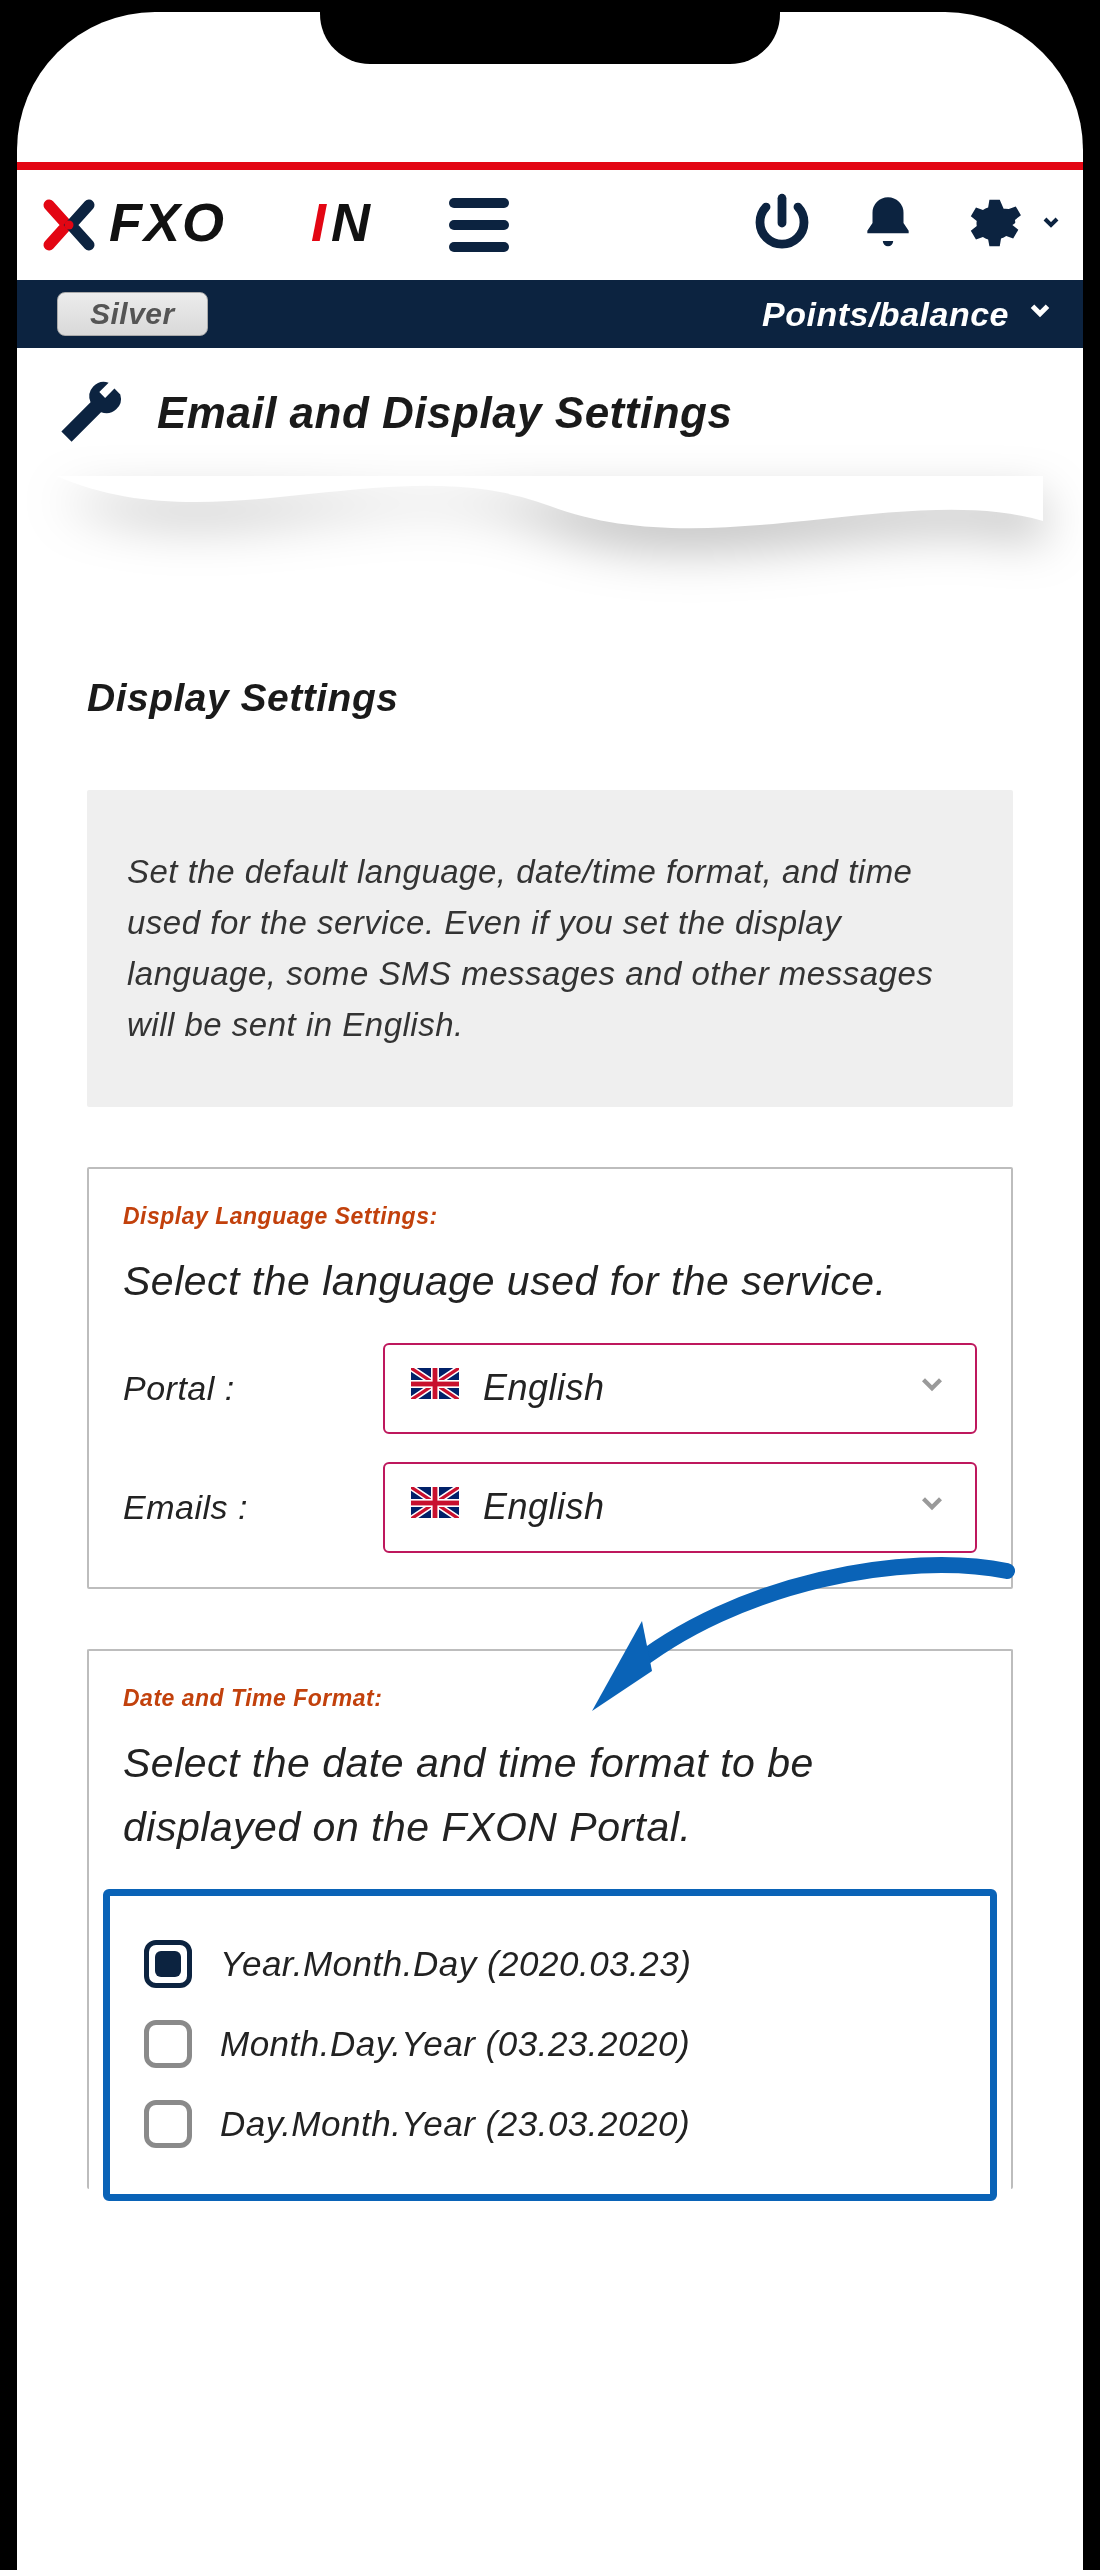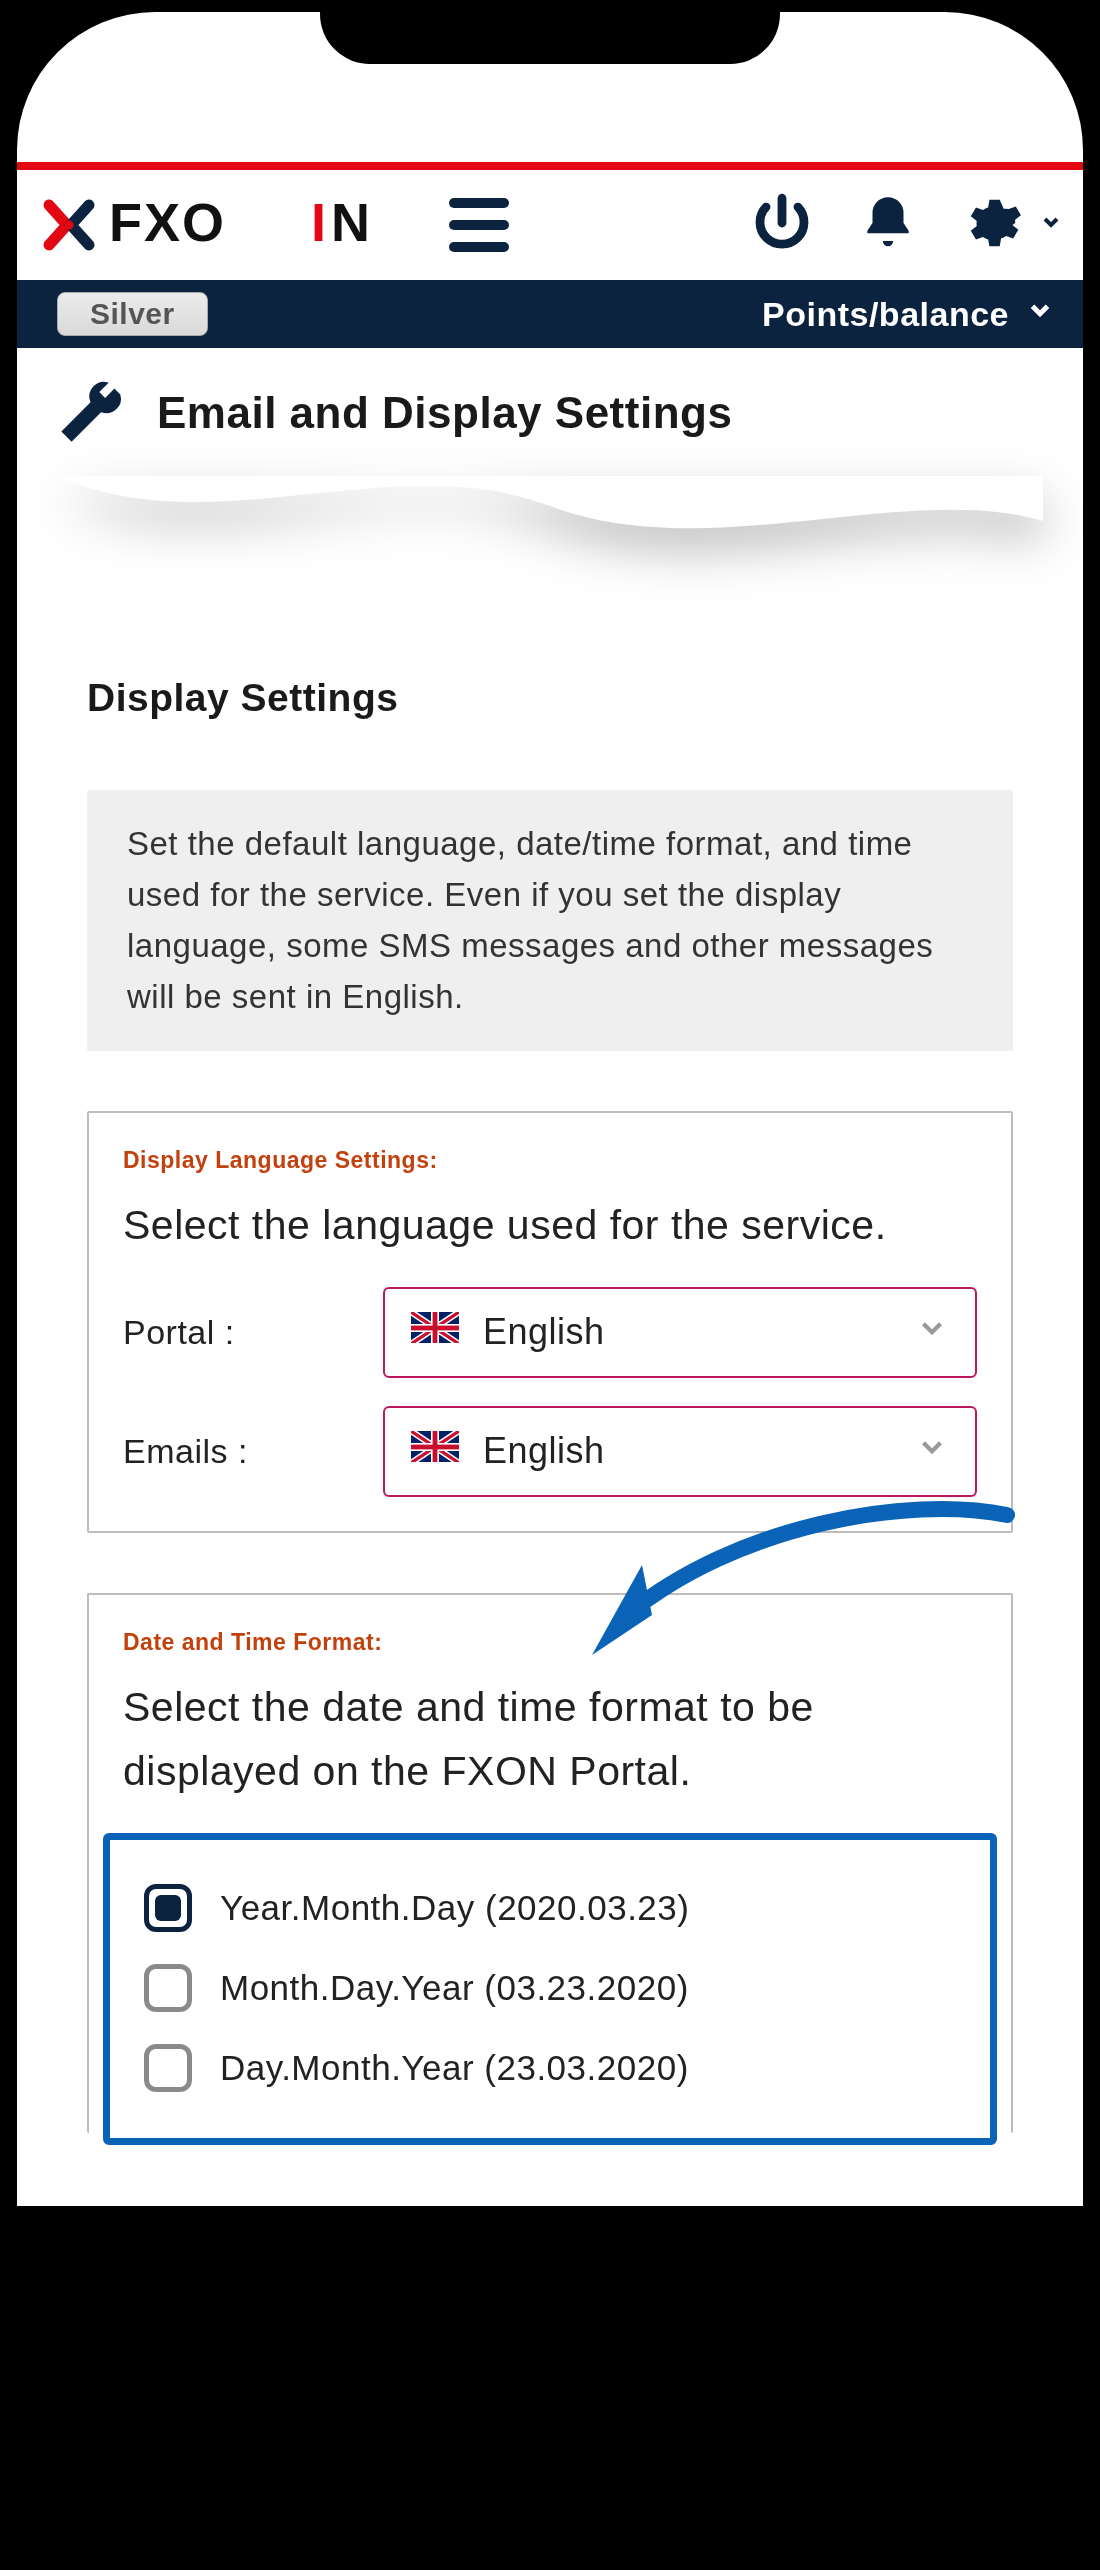--- a/index.html
+++ b/index.html
@@ -2,25 +2,26 @@
 <html><head>
 <meta charset="utf-8">
 <style>
   * { box-sizing: border-box; margin: 0; padding: 0; }
   html, body { width: 1100px; height: 2570px; background: #000; font-family: -apple-system, "Segoe UI", Helvetica, Arial, sans-serif; letter-spacing: 0.5px; }
 
   
   .phone {
     position: relative;
     width: 1090px;
-    height: 2206px;
+    height: 2570px;
     margin: 0 auto;
     background: #000;
     border-radius: 150px 150px 0 0;
     padding: 12px 12px 0 12px;
+    font-style: italic;
   }
   .screen {
     position: relative;
     width: 100%;
     height: 100%;
     background: #fff;
     border-radius: 138px 138px 0 0;
     overflow: hidden;
   }
   .notch {
@@ -136,21 +137,21 @@
     font-size: 39px;
     font-weight: 800;
     color: #1a1a1a;
     padding: 110px 70px 30px 70px;
   }
 
   
   .note-box {
     margin: 40px 70px 0 70px;
     background: #efefef;
-    padding: 28px 40px;
+    padding: 56px 40px;
     font-size: 33px;
     line-height: 1.55;
     color: #333;
     border-radius: 2px;
   }
 
   
   .panel {
     margin: 60px 70px 0 70px;
     border: 2px solid #bdbdbd;

